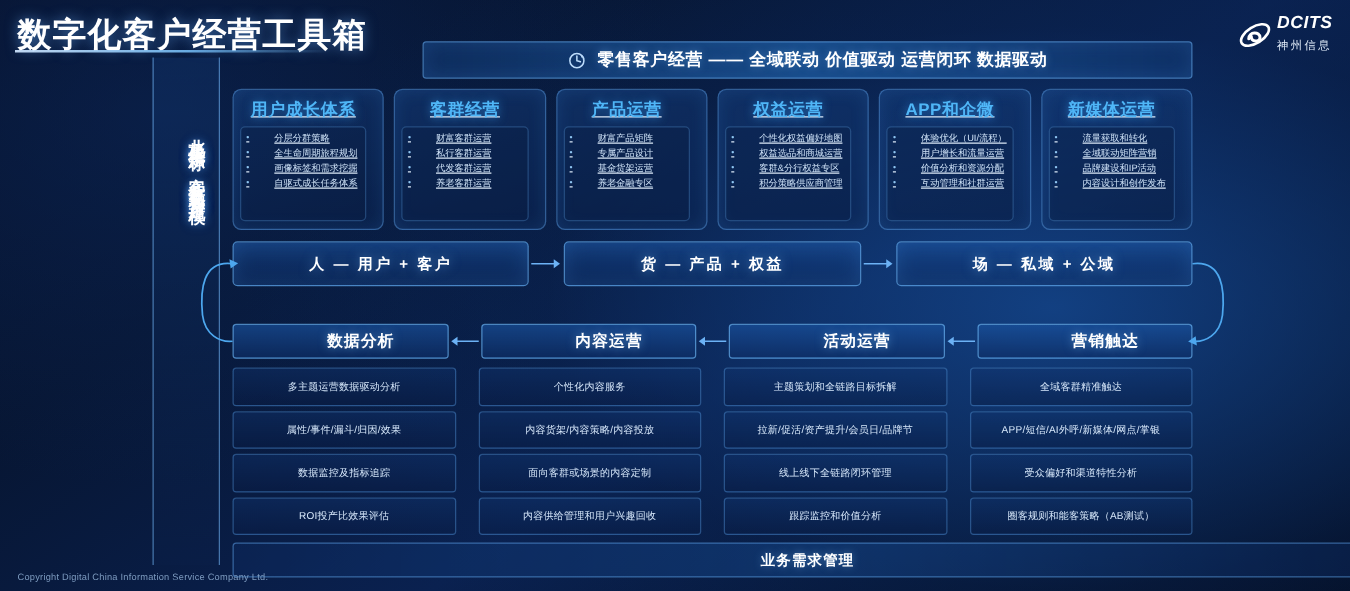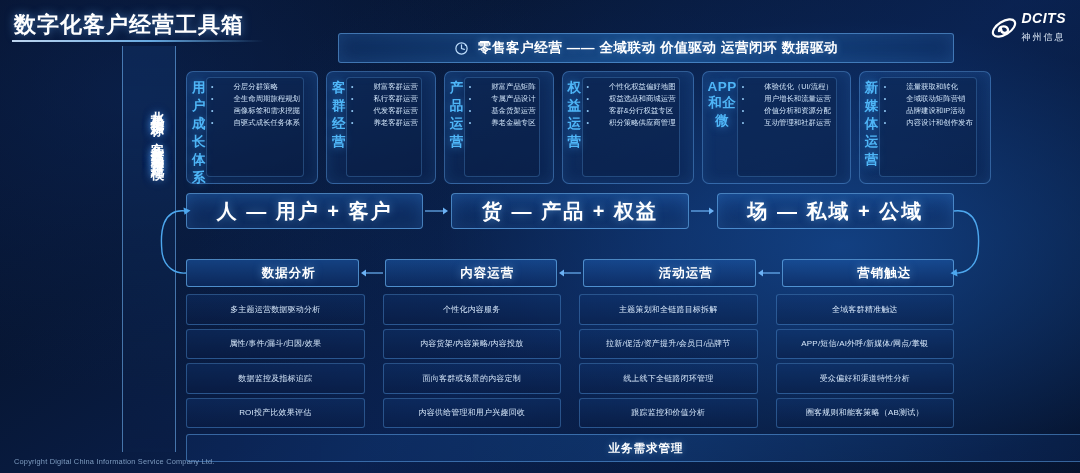--- a/index.html
+++ b/index.html
@@ -10,21 +10,21 @@
       radial-gradient(ellipse 900px 500px at 78% 52%, rgba(20,70,140,.85) 0%, rgba(10,38,85,.35) 45%, rgba(4,16,42,0) 72%),
       radial-gradient(ellipse 600px 420px at 12% 20%, rgba(12,40,92,.55) 0%, rgba(5,18,45,0) 70%),
       linear-gradient(145deg,#061028 0%,#071633 28%,#0a2150 58%,#061533 82%,#040d21 100%);
     color:#dbe9f8; position:relative;
   }
   .stage{ position:absolute; inset:0; }
 
   
   .page-title{
     position:absolute; left:14px; top:10px;
-    font-size:22px; font-weight:700; letter-spacing:1px;
+    font-size:27px; font-weight:700; letter-spacing:1px;
     color:#ffffff; text-shadow:0 0 10px rgba(110,180,255,.55);
   }
   .title-underline{
     position:absolute; left:12px; top:40px; width:252px; height:2px;
     background:linear-gradient(90deg,#cfe6ff 0%,#6fb6ef 55%,rgba(80,150,220,0) 100%);
     opacity:.92;
   }
   .logo{
     position:absolute; right:14px; top:10px; display:flex; align-items:center; gap:6px;
   }
@@ -58,22 +58,23 @@
   .banner-text{ font-size:13.5px; font-weight:700; color:#ffffff; letter-spacing:.6px;
     text-shadow:0 0 7px rgba(120,190,255,.45); }
   .banner-icon{ width:15px; height:15px; }
 
   
   .cards{ position:absolute; left:186px; top:71px; width:768px; height:113px;
           display:flex; gap:8px; }
   .card{
     flex:1; border:1px solid rgba(95,165,235,.45); border-radius:7px;
     background:linear-gradient(165deg,rgba(21,62,125,.55) 0%,rgba(11,34,78,.55) 100%);
-    padding:5px 13px 6px 5px; display:flex; 
+    padding:5px 13px 6px 5px; display:flex; flex-direction:column;
     box-shadow:inset 0 0 14px rgba(60,140,225,.16);
+    text-decoration:underline;
   }
   .card-title{
     text-align:center; font-size:13.5px; font-weight:700; color:#4fb6f7;
     letter-spacing:.5px; padding:2px 0 4px; text-shadow:0 0 8px rgba(60,160,245,.6);
   }
   .card-body{
     flex:1; border:1px solid rgba(86,155,225,.32); border-radius:4px;
     background:rgba(8,26,62,.34); padding:4px 3px 3px 4px;
   }
   .card-li{
@@ -82,21 +83,21 @@
   }
   .dot{ color:#8fc6f2; font-size:7px; line-height:1.35; }
 
   
   .flow{ position:absolute; left:186px; top:193px; width:768px; height:36px;
          display:flex; align-items:center; }
   .flow-box{
     flex:1; height:36px; border:1px solid rgba(110,185,250,.6); border-radius:4px;
     background:linear-gradient(180deg,rgba(24,74,146,.62),rgba(13,42,94,.62));
     display:flex; align-items:center; justify-content:center;
-    font-size:20px; font-weight:700; color:#ffffff; letter-spacing:2px;
+    font-size:12px; font-weight:700; color:#ffffff; letter-spacing:2px;
     text-shadow:0 0 9px rgba(120,195,255,.55);
     box-shadow:inset 0 0 16px rgba(70,155,240,.2);
   }
   .flow-arrow{ width:28px; display:flex; align-items:center; justify-content:center; }
 
   
   .heads{ position:absolute; left:186px; top:259px; width:768px; height:28px;
           display:flex; align-items:center; }
   .head-box{
     flex:1; height:28px; border:1px solid rgba(115,190,252,.62); border-radius:3px;

